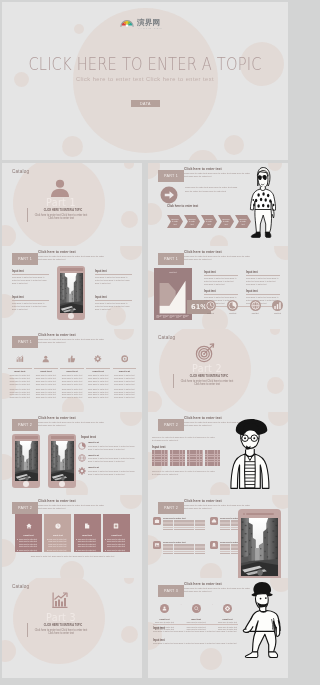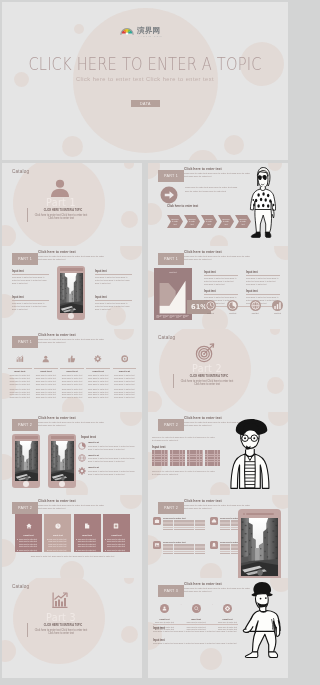--- a/index.html
+++ b/index.html
@@ -5,21 +5,21 @@
   html,body{margin:0;padding:0;}
   body{width:290px;height:685px;background:#d3d4d4;font-family:"Liberation Sans",sans-serif;overflow:hidden;}
   .page{position:relative;width:290px;height:685px;background:#d3d4d4;}
   .slide{position:absolute;background:#e5e5e5;overflow:hidden;}
   .blob{position:absolute;border-radius:50%;background:#e2dad6;}
   .ab{position:absolute;}
   .nw{white-space:nowrap;}
 
   
   .cover{left:2px;top:2px;width:286px;height:158px;}
-  .logo{position:absolute;left:117px;top:22px;width:52px;height:14px;}
+  .logo{position:absolute;left:117px;top:14px;width:52px;height:14px;}
   .logo-mark{position:absolute;left:0;top:0px;width:16px;height:12px;}
   .logo-cn{position:absolute;left:18px;top:1.5px;font-size:7.6px;font-weight:bold;color:#7c8084;letter-spacing:.2px;font-family:"DejaVu Sans",sans-serif;line-height:9px;}
   .logo-en{position:absolute;left:19px;top:10.5px;font-size:2.3px;color:#b3b5b7;letter-spacing:1.05px;}
   .cover-title{position:absolute;left:0;top:52px;width:286px;text-align:center;font-size:17px;color:#b09c9b;letter-spacing:0.2px;font-family:"DejaVu Sans",sans-serif;font-weight:300;transform:scaleX(.862);}
   .cover-sub{position:absolute;left:0;top:74px;width:286px;text-align:center;font-size:5.6px;color:#c0afab;letter-spacing:.5px;}
   .cover-btn{position:absolute;left:129px;top:98px;width:29px;height:7px;background:#b5a19b;color:#f3eeec;font-size:3.6px;letter-spacing:.5px;display:flex;align-items:center;justify-content:center;}
 
   
   .s{width:140px;height:100px;}
   .sL{left:2px;} .sR{left:148px;}

